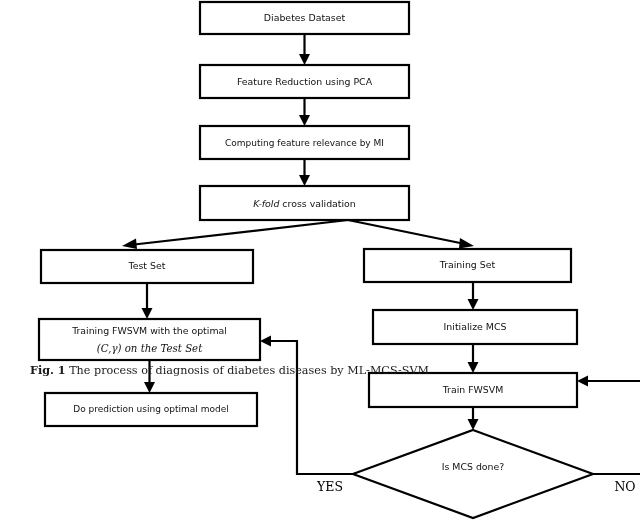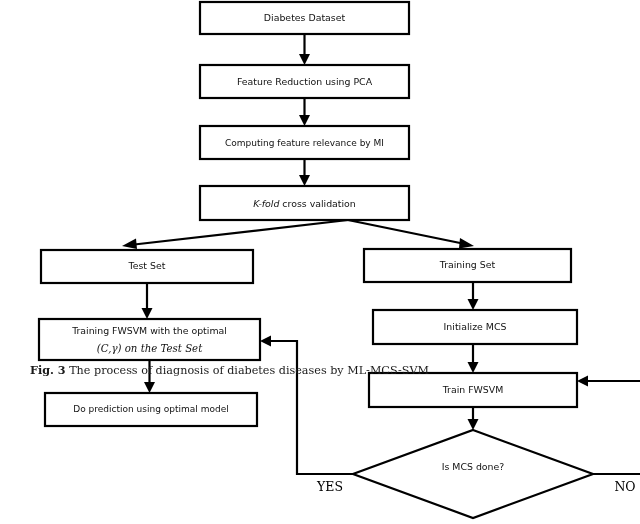--- a/index.html
+++ b/index.html
@@ -214,17 +214,17 @@
     <g>
       <polyline class="flow-line" points="565,474 637,474 637,381 557,381"></polyline>
       <polygon class="arrow-head" points="549,381 560,375.5 560,386.5"></polygon>
     </g>
 
     <text class="branch-label" x="302" y="487">YES</text>
     <text class="branch-label" x="597" y="487">NO</text>
   </svg>
 
   <div class="caption">
-    <b>Fig. 3</b>
+    <b>Fig. 1</b>
     <span>The process of diagnosis of diabetes diseases by ML-MCS-SVM</span>
   </div>
 
 </div>
 
 </body></html>

